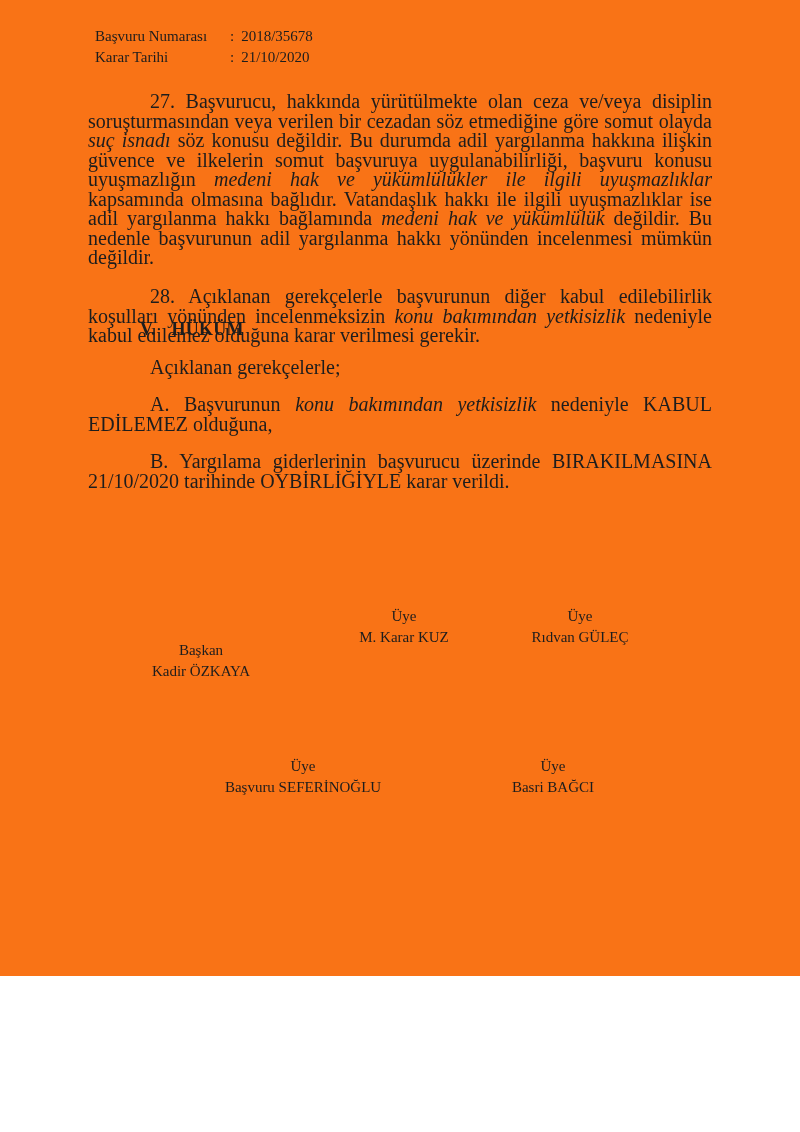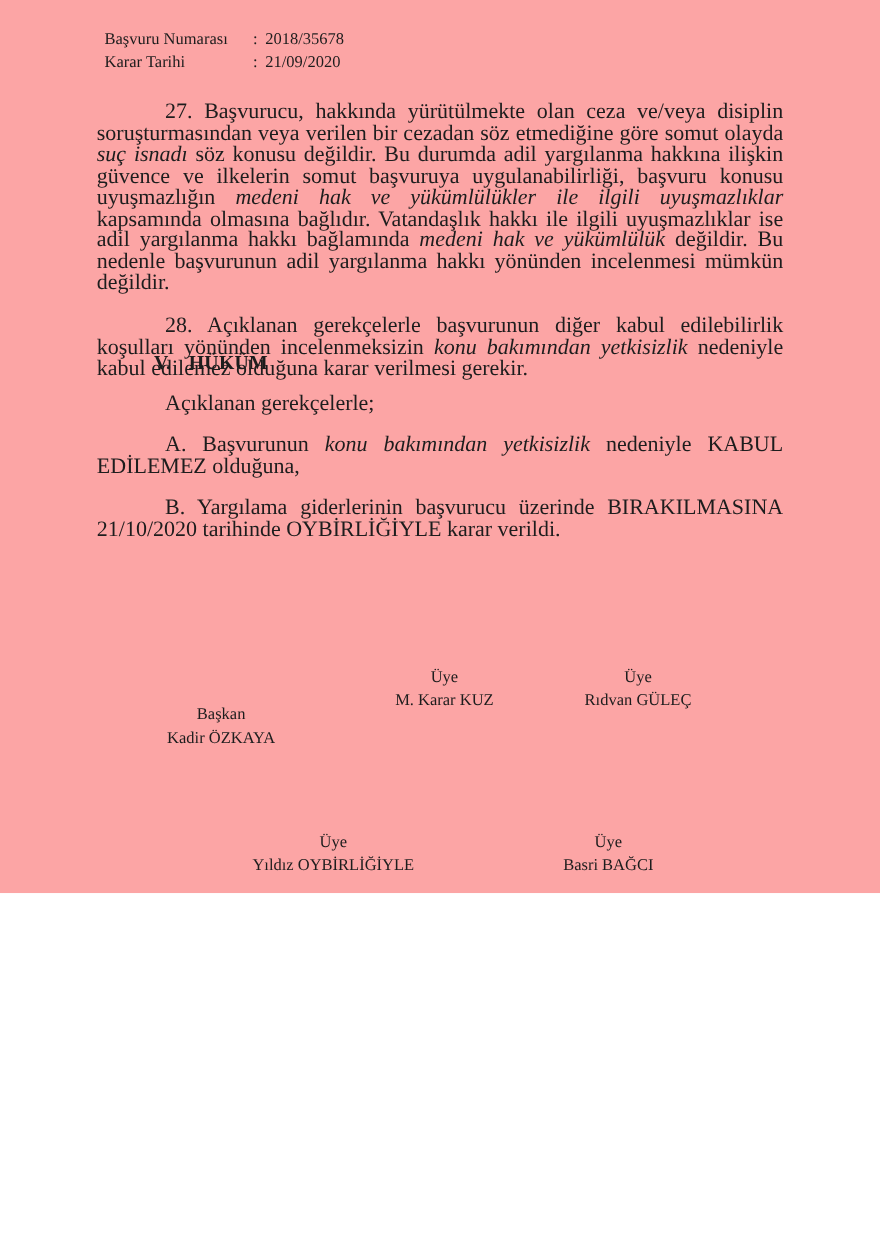--- a/index.html
+++ b/index.html
@@ -1,20 +1,20 @@
 <!DOCTYPE html>
 <html><head>
 <meta charset="utf-8">
 <style>
   html, body { margin: 0; padding: 0; background: #ffffff; }
   .page {
     position: relative;
     width: 800px;
-    height: 812px;
-    background: #fca5a5;
+    height: 976px;
+    background: #f97316;
     font-family: "Liberation Serif", serif;
     color: #1d1d1d;
     overflow: hidden;
   }
   .doc-header {
     position: absolute;
     top: 26px;
     left: 95px;
     font-size: 15px;
     line-height: 21px;
@@ -77,21 +77,21 @@
 
   <div class="doc-header">
     <div class="header-row">
       <span class="header-label">Başvuru Numarası</span>
         <span class="header-sep">:</span>
         <span class="header-value">2018/35678</span>
     </div>
     <div class="header-row">
       <span class="header-label">Karar Tarihi</span>
         <span class="header-sep">:</span>
-        <span class="header-value">21/09/2020</span>
+        <span class="header-value">21/10/2020</span>
     </div>
   </div>
 
   <p class="body-par" id="para27"><span>27. Başvurucu, hakkında yürütülmekte olan ceza ve/veya disiplin soruşturmasından veya verilen bir cezadan söz etmediğine göre somut olayda </span><em>suç isnadı</em><span> söz konusu değildir. Bu durumda adil yargılanma hakkına ilişkin güvence ve ilkelerin somut başvuruya uygulanabilirliği, başvuru konusu uyuşmazlığın </span><em>medeni hak ve yükümlülükler ile ilgili uyuşmazlıklar</em><span> kapsamında olmasına bağlıdır. Vatandaşlık hakkı ile ilgili uyuşmazlıklar ise adil yargılanma hakkı bağlamında </span><em>medeni hak ve yükümlülük</em><span> değildir. Bu nedenle başvurunun adil yargılanma hakkı yönünden incelenmesi mümkün değildir.</span></p>
 
   <p class="body-par" id="para28"><span>28. Açıklanan gerekçelerle başvurunun diğer kabul edilebilirlik koşulları yönünden incelenmeksizin </span><em>konu bakımından yetkisizlik</em><span> nedeniyle kabul edilemez olduğuna karar verilmesi gerekir.</span></p>
 
   <div class="section-heading">
     <span class="heading-number">V.</span><span>HÜKÜM</span>
   </div>
@@ -109,21 +109,21 @@
   <div class="sig" id="sig-2">
     <div>Üye</div>
     <div>M. Karar KUZ</div>
   </div>
   <div class="sig" id="sig-3">
     <div>Üye</div>
     <div>Rıdvan GÜLEÇ</div>
   </div>
   <div class="sig" id="sig-4">
     <div>Üye</div>
-    <div>Yıldız OYBİRLİĞİYLE</div>
+    <div>Başvuru SEFERİNOĞLU</div>
   </div>
   <div class="sig" id="sig-5">
     <div>Üye</div>
     <div>Basri BAĞCI</div>
   </div>
 
   <div class="page-number">5</div>
 
 </div>
 

